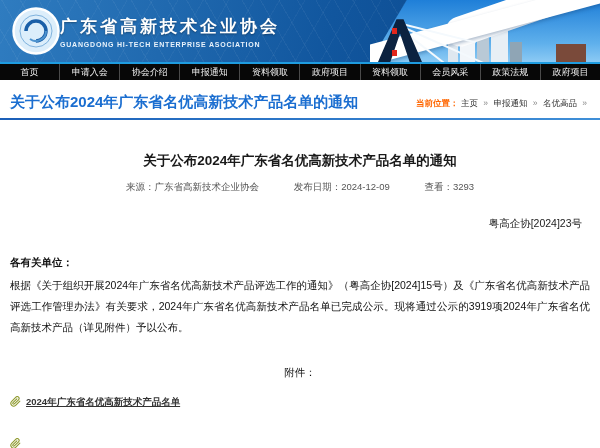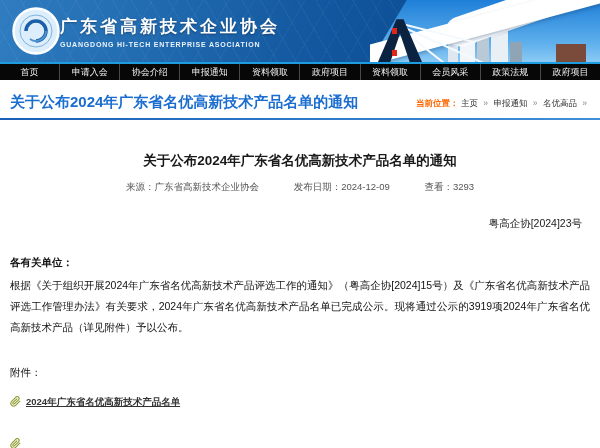--- a/index.html
+++ b/index.html
@@ -62,21 +62,21 @@
   .title-underline { height:2px; margin-top:6px; background:linear-gradient(90deg,#1b5fb8,#3f8fd8); }
 
   
   .article { padding:0 10px; color:#111; }
   .article-title { text-align:center; font-size:13.5px; font-weight:bold; margin-top:32px; color:#1a1a1a; }
   .article-meta { text-align:center; font-size:9.5px; color:#555; margin-top:11px; }
   .article-meta span { margin:0 16px; }
   .doc-number { text-align:right; font-size:10.5px; margin-top:23px; padding-right:8px; color:#222; }
   .salutation { font-size:10.5px; font-weight:bold; margin-top:25px; }
   .body-text { font-size:10.5px; line-height:21px; margin-top:5px; text-align:justify; color:#111; }
-  .attach-label { font-size:10.5px; margin-top:28px; }
+  .attach-label { font-size:10.5px; margin-top:28px;text-align:center; }
   .attach-row { display:flex; align-items:center; gap:5px; margin-top:13px; }
   .attach-row.second { margin-top:24px; }
   .attach-link { font-size:9.5px; color:#333; text-decoration:underline; cursor:pointer;font-weight:bold; }
   .clip { flex:0 0 auto; }
 </style>
 </head>
 <body>
 
 <div class="banner">
   <div class="grid"></div>

